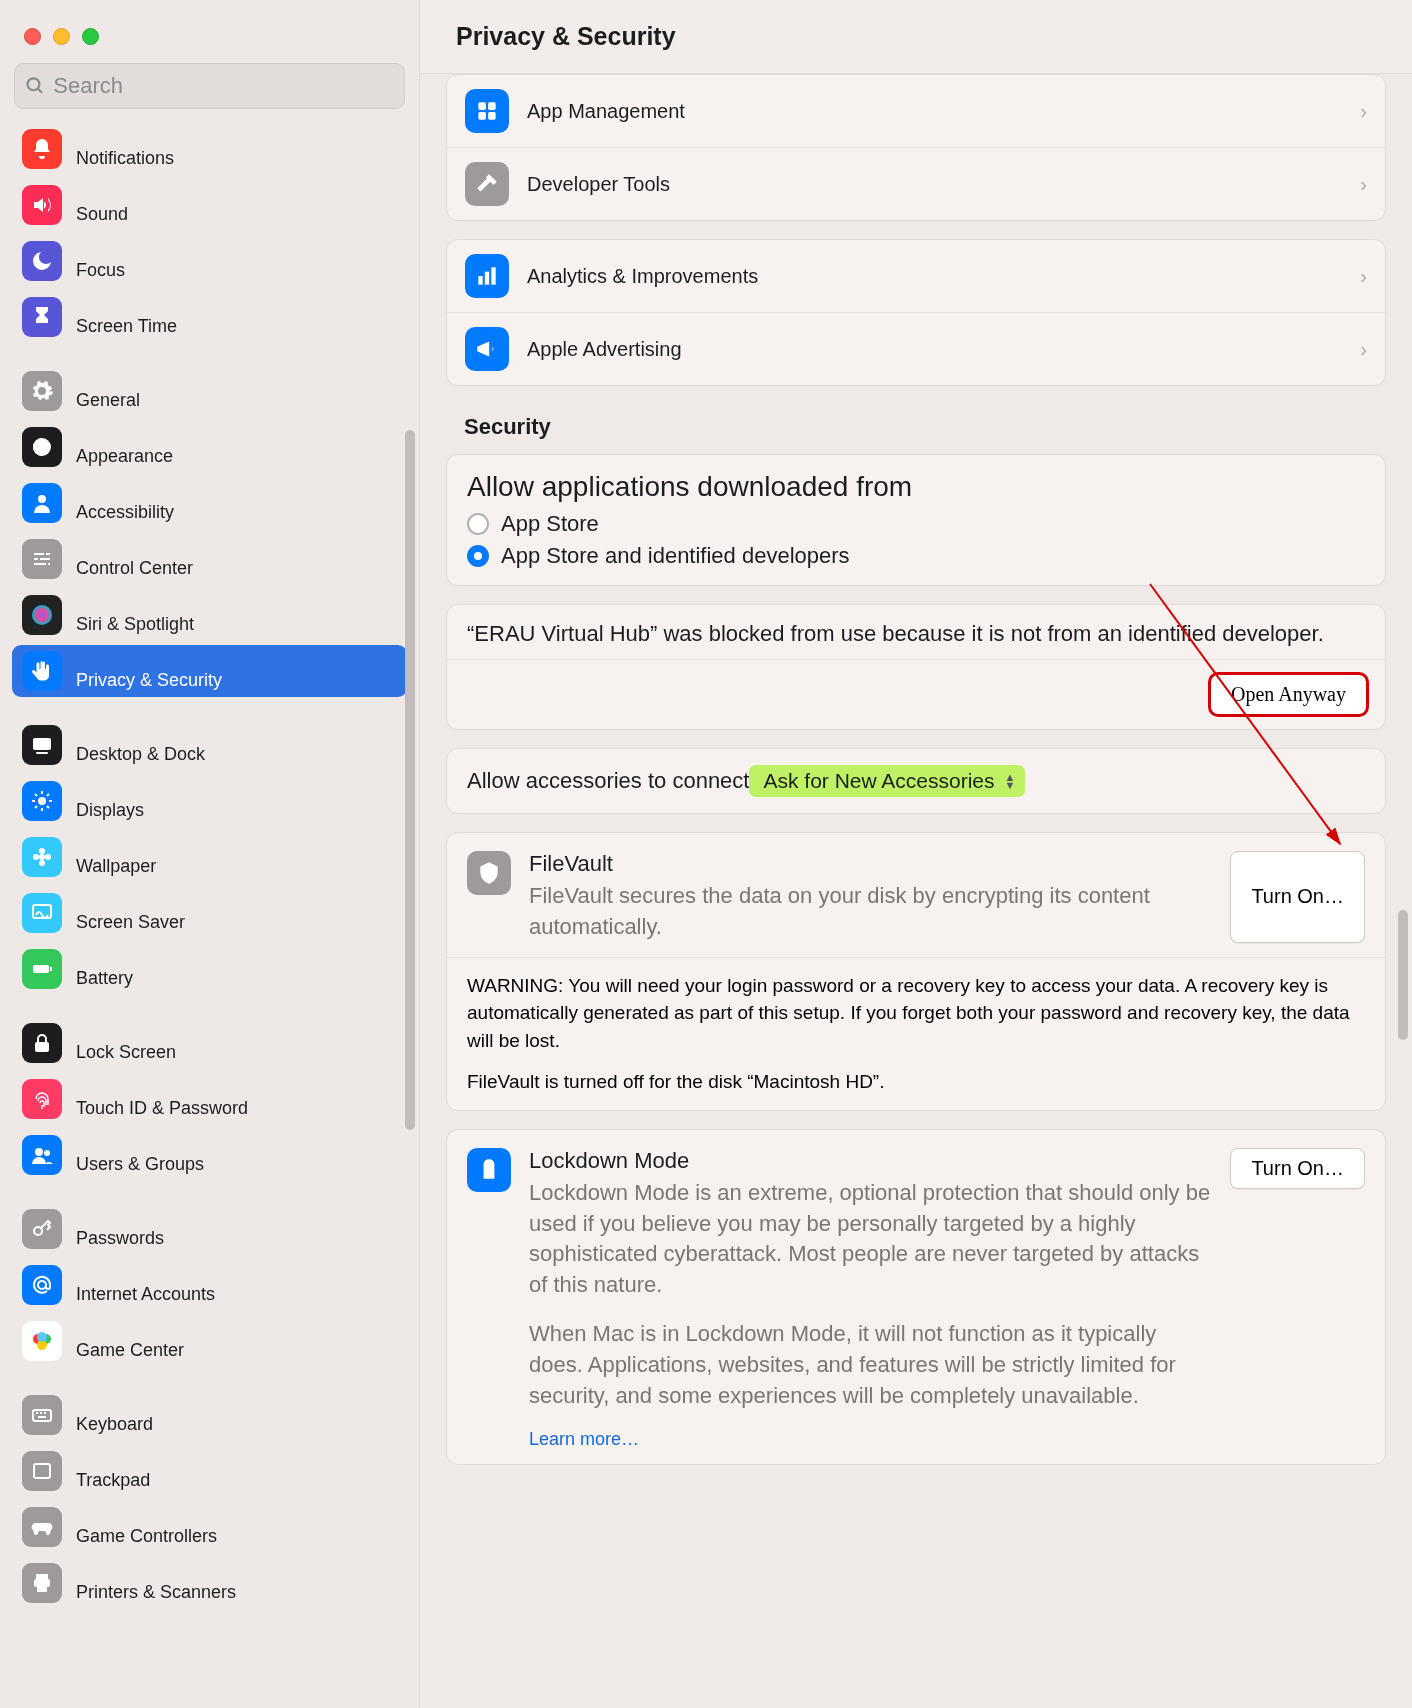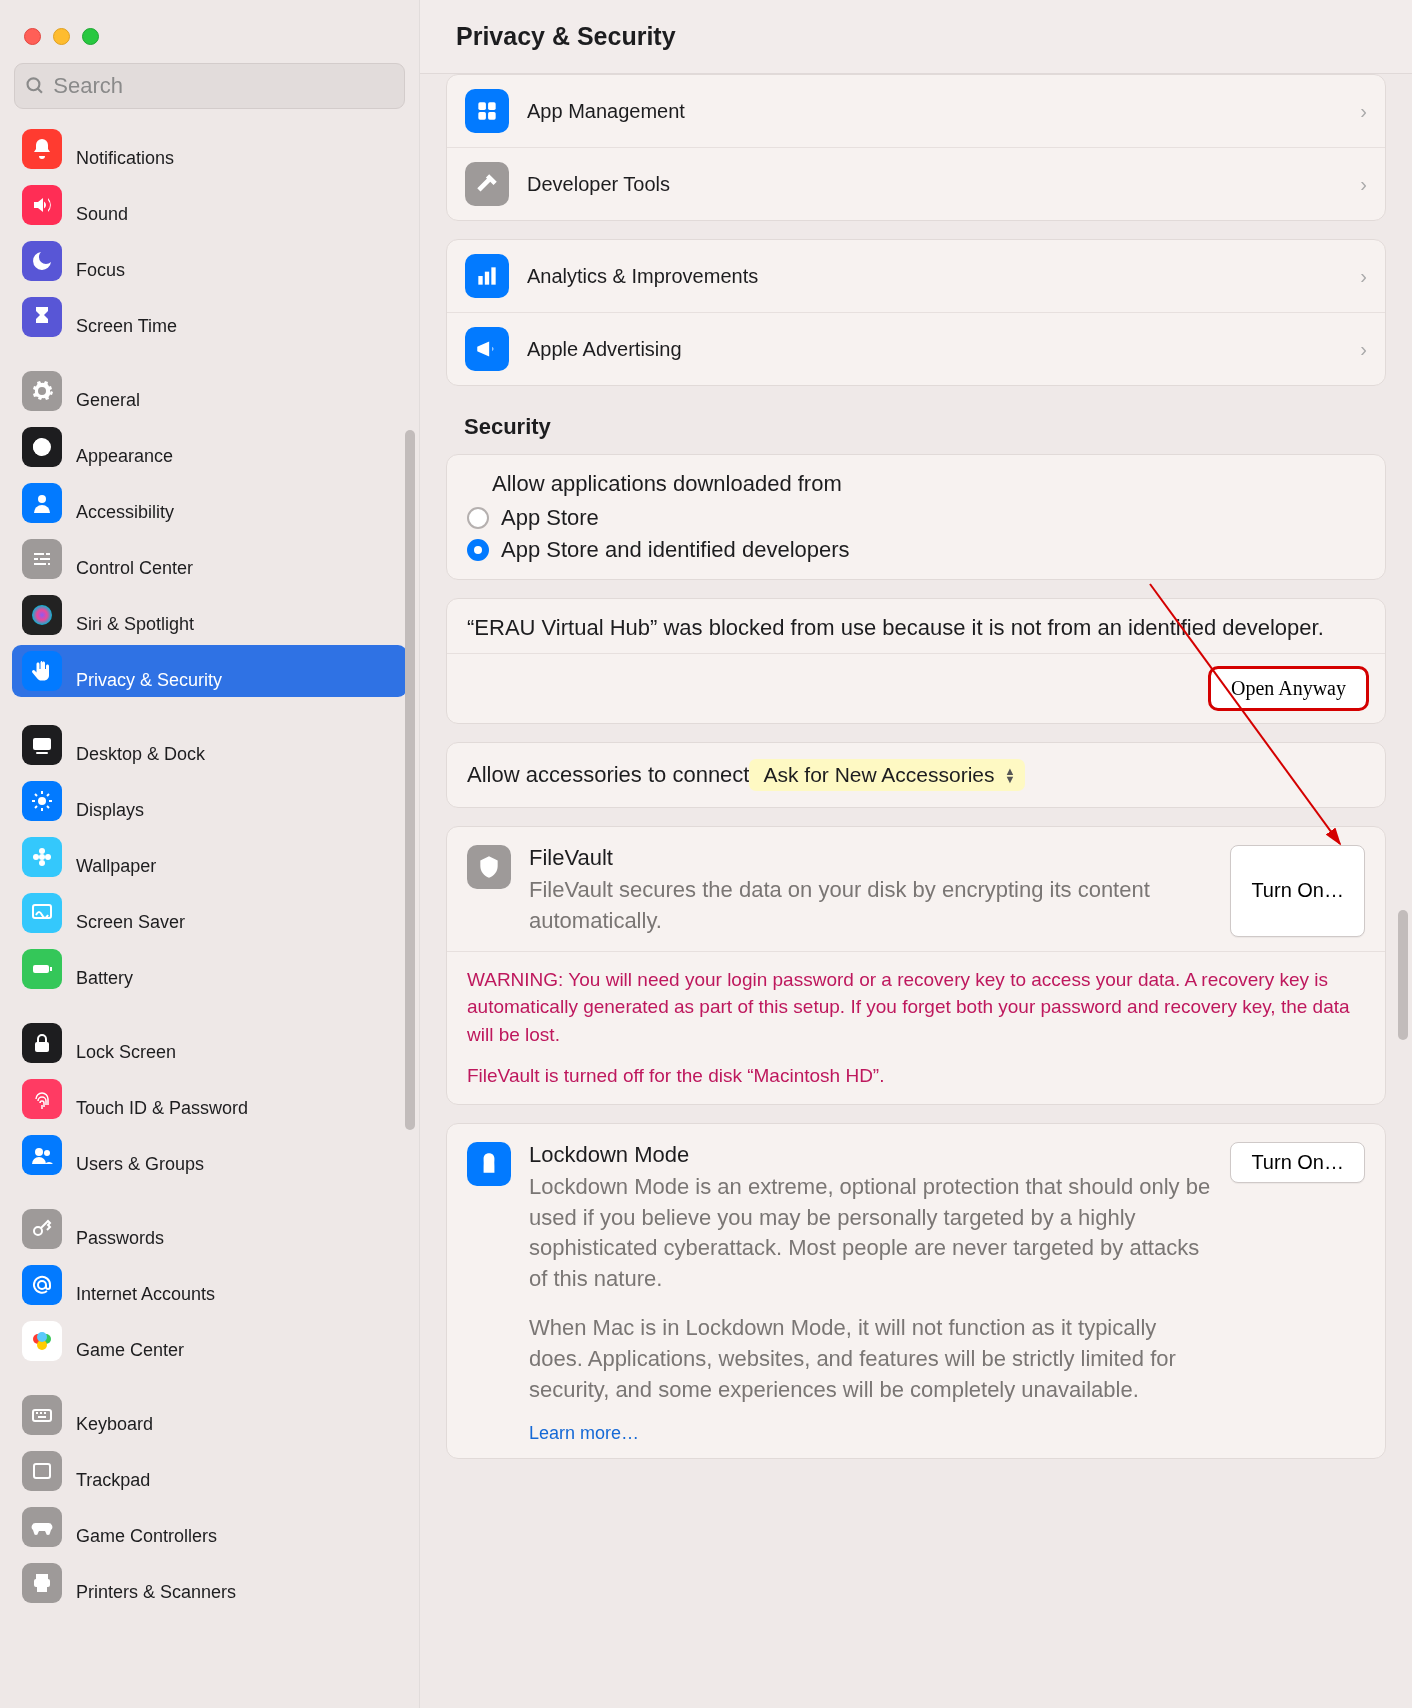--- a/index.html
+++ b/index.html
@@ -133,31 +133,31 @@
     font-size:20px; padding:8px 20px; cursor:pointer;
     box-shadow:0 1px 1px rgba(0,0,0,0.05);
   }
   .btn.highlight { outline:3px solid #d40000; outline-offset:-1px;font-family:Liberation Serif, serif; }
 
   .acc-row {
     display:flex; align-items:center; 
     padding:16px 20px; font-size:22px;
   }
   .select-like {
-    background:#fef9c3; border-radius:7px; padding:4px 10px 4px 14px;
+    background:#bef264; border-radius:7px; padding:4px 10px 4px 14px;
     display:flex; align-items:center; gap:10px; font-size:21px;
   }
   .stepper { display:flex; flex-direction:column; font-size:11px; line-height:8px; color:#555;}
   .stepper span { height:8px; }
 
   .feature-row { display:flex; gap:18px; padding:18px 20px 14px 20px; border-bottom:1px solid #e7e0de;}
   .feature-text { flex:1; }
   .feature-title { font-size:22px; margin-bottom:4px; }
   .feature-desc { font-size:22px; color:#7a7674; line-height:1.4; }
-  .warn { font-size:19px; color:#be185d; padding:14px 20px; line-height:1.45;}
+  .warn { font-size:19px; color:#000000; padding:14px 20px; line-height:1.45;}
   .learn { color:#1569d6; margin-top:18px; display:inline-block; }
 
   
   .annot { position:absolute; top:500px; left:720px; pointer-events:none; }
 
   .main-scroll-indicator {
     position:absolute; right:4px; top:910px;
     width:10px; height:130px;
     background:#c2bcbb; border-radius:5px;
   }
@@ -441,21 +441,21 @@
             </div>
             <span class="row-label">Apple Advertising</span>
             <span class="chev">›</span>
           </div>
         </div>
 
       <div class="sect-title">Security</div>
 
       <div class="card">
         <div class="pad">
-          <div style="font-size:22px; margin-bottom:8px;margin-left:25px;">Allow applications downloaded from</div>
+          <div style="font-size:28px; margin-bottom:8px;">Allow applications downloaded from</div>
           <div id="radio-opts">
               <div class="radio-line">
                 <div class="radio"></div>
                 <span>App Store</span>
               </div>
               <div class="radio-line">
                 <div class="radio checked"></div>
                 <span>App Store and identified developers</span>
               </div>
             </div>

